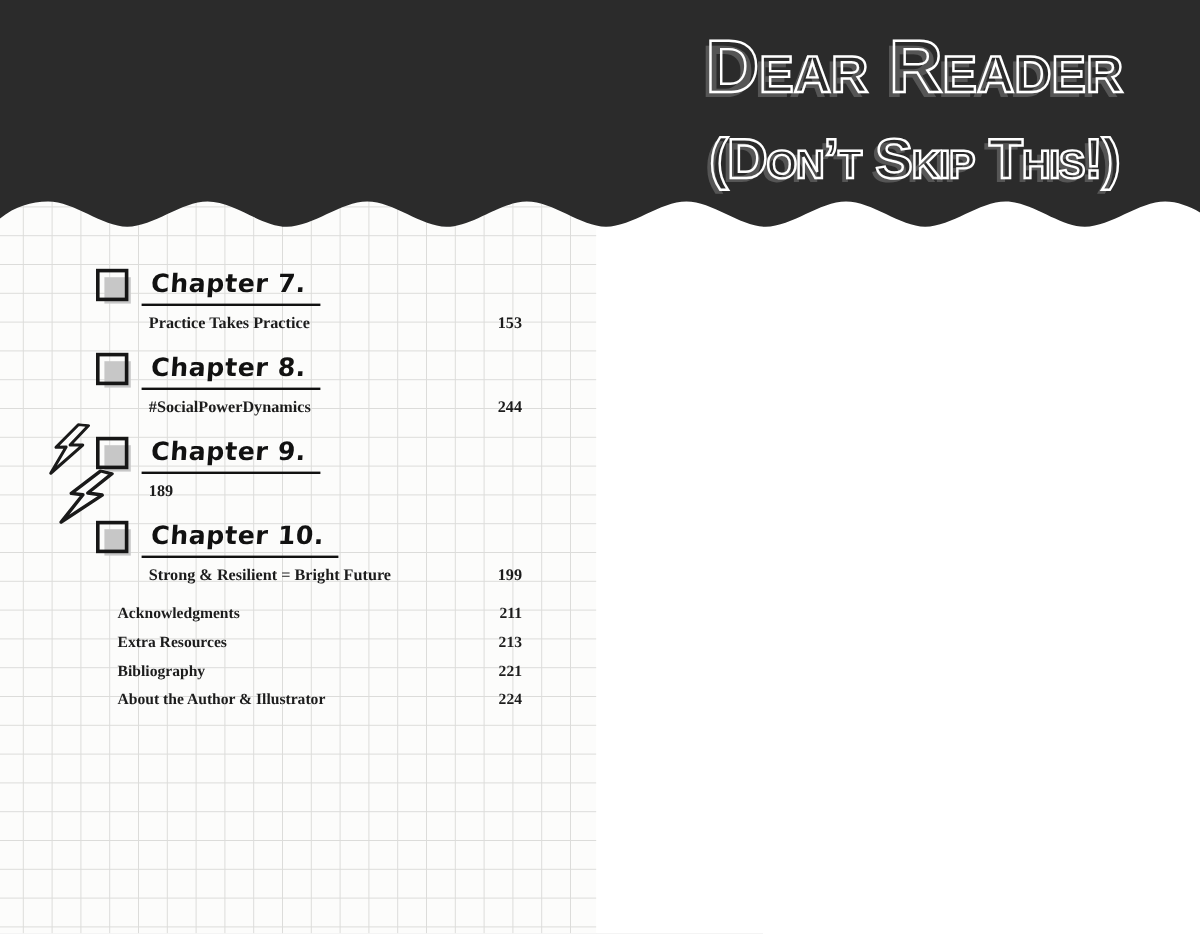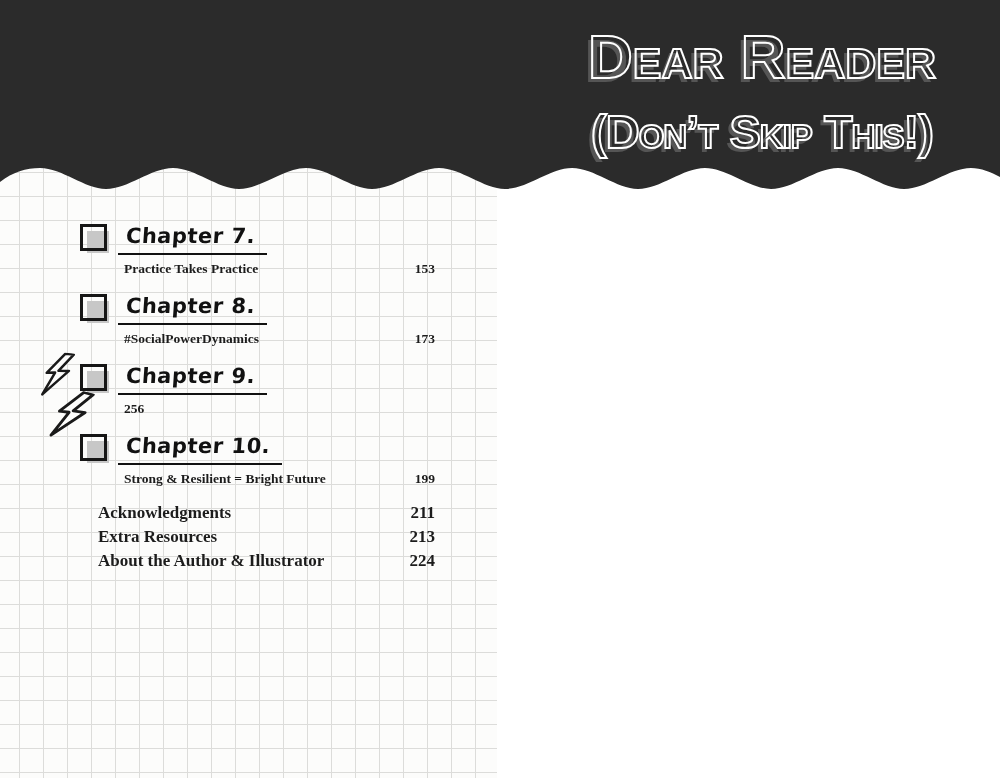--- a/index.html
+++ b/index.html
@@ -56,21 +56,21 @@
   .ch-row2{
     display:flex;justify-content:space-between;align-items:center;
     margin-left:44px;margin-top:3px;width:311px;
     font-weight:700;font-size:13.5px;color:#1c1c1c;
   }
   .ch-page{font-weight:700;font-size:13.5px;color:#1c1c1c;}
   
   .back-matter{position:absolute;left:98px;top:503px;width:337px;}
   .bm-row{
     display:flex;justify-content:space-between;align-items:baseline;
-    height:24px;font-weight:700;font-size:17px;color:#1c1c1c;
+    height:24px;font-weight:700;font-size:13px;color:#1c1c1c;
   }
   
   .bolt{position:absolute;z-index:1;}
   .bolt1{left:41px;top:352px;width:34px;height:46px;transform:rotate(6deg);}
   .bolt2{left:52px;top:389px;width:40px;height:53px;transform:rotate(14deg);}
 </style>
 </head>
 <body>
 
 <div class="spread">
@@ -98,36 +98,36 @@
         <div class="cb">
           <div class="cb-shadow"></div>
           <div class="cb-box"></div>
         </div>
         <div class="ch-title-wrap">
           <span class="ch-title">Chapter 8.</span>
         </div>
       </div>
       <div class="ch-row2">
         <span>#SocialPowerDynamics</span>
-        <span class="ch-page">173</span>
+        <span class="ch-page">244</span>
       </div>
     </div>
 
     <div class="chapter" style="top:364px;">
       <div class="ch-row1">
         <div class="cb">
           <div class="cb-shadow"></div>
           <div class="cb-box"></div>
         </div>
         <div class="ch-title-wrap">
           <span class="ch-title">Chapter 9.</span>
         </div>
       </div>
       <div class="ch-row2">
-        <span class="ch-page">256</span>
+        <span class="ch-page">189</span>
       </div>
     </div>
 
     <div class="chapter" style="top:434px;">
       <div class="ch-row1">
         <div class="cb">
           <div class="cb-shadow"></div>
           <div class="cb-box"></div>
         </div>
         <div class="ch-title-wrap">
@@ -141,20 +141,24 @@
     </div>
 
     <div class="back-matter">
       <div class="bm-row">
         <span>Acknowledgments</span>
         <span>211</span>
       </div>
       <div class="bm-row">
         <span>Extra Resources</span>
         <span>213</span>
+      </div>
+      <div class="bm-row">
+        <span>Bibliography</span>
+        <span>221</span>
       </div>
       <div class="bm-row">
         <span>About the Author &amp; Illustrator</span>
         <span>224</span>
       </div>
     </div>
 
     <svg class="bolt bolt1" viewBox="0 0 30 44">
       <path d="M20,1 L4,21 L12,20 L2,42 L25,17 L15,18 L28,1 Z" fill="#fcfcfb" stroke="#1a1a1a" stroke-width="2.4" stroke-linejoin="round"></path>
     </svg>

